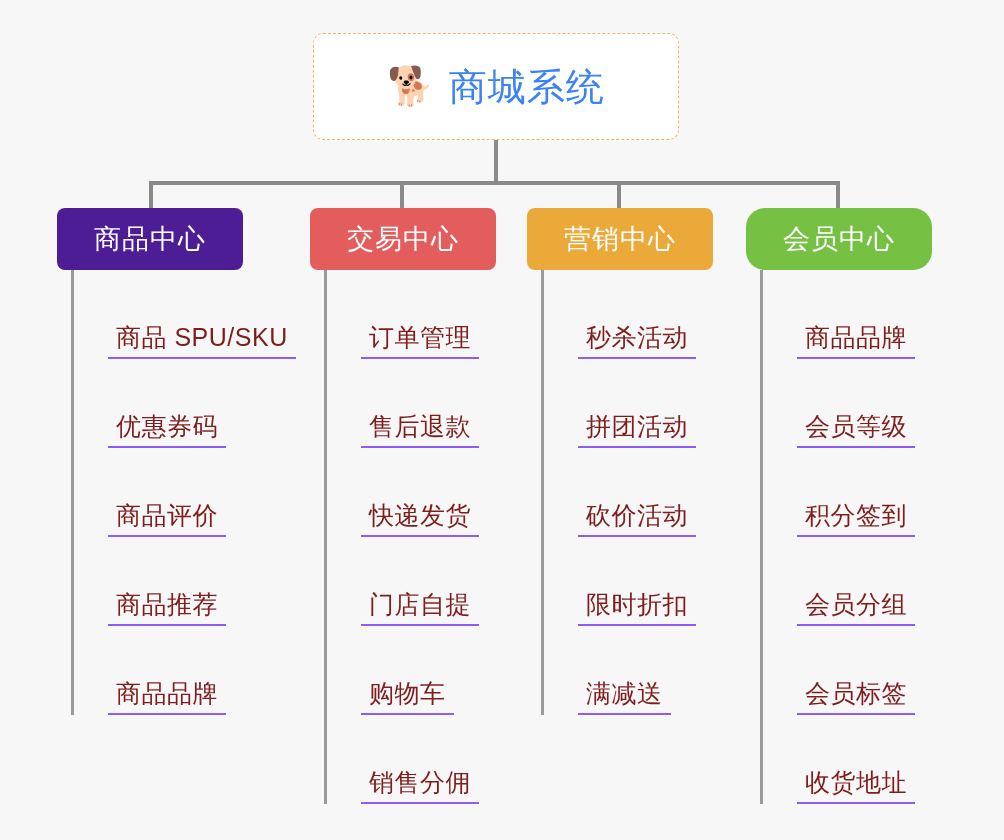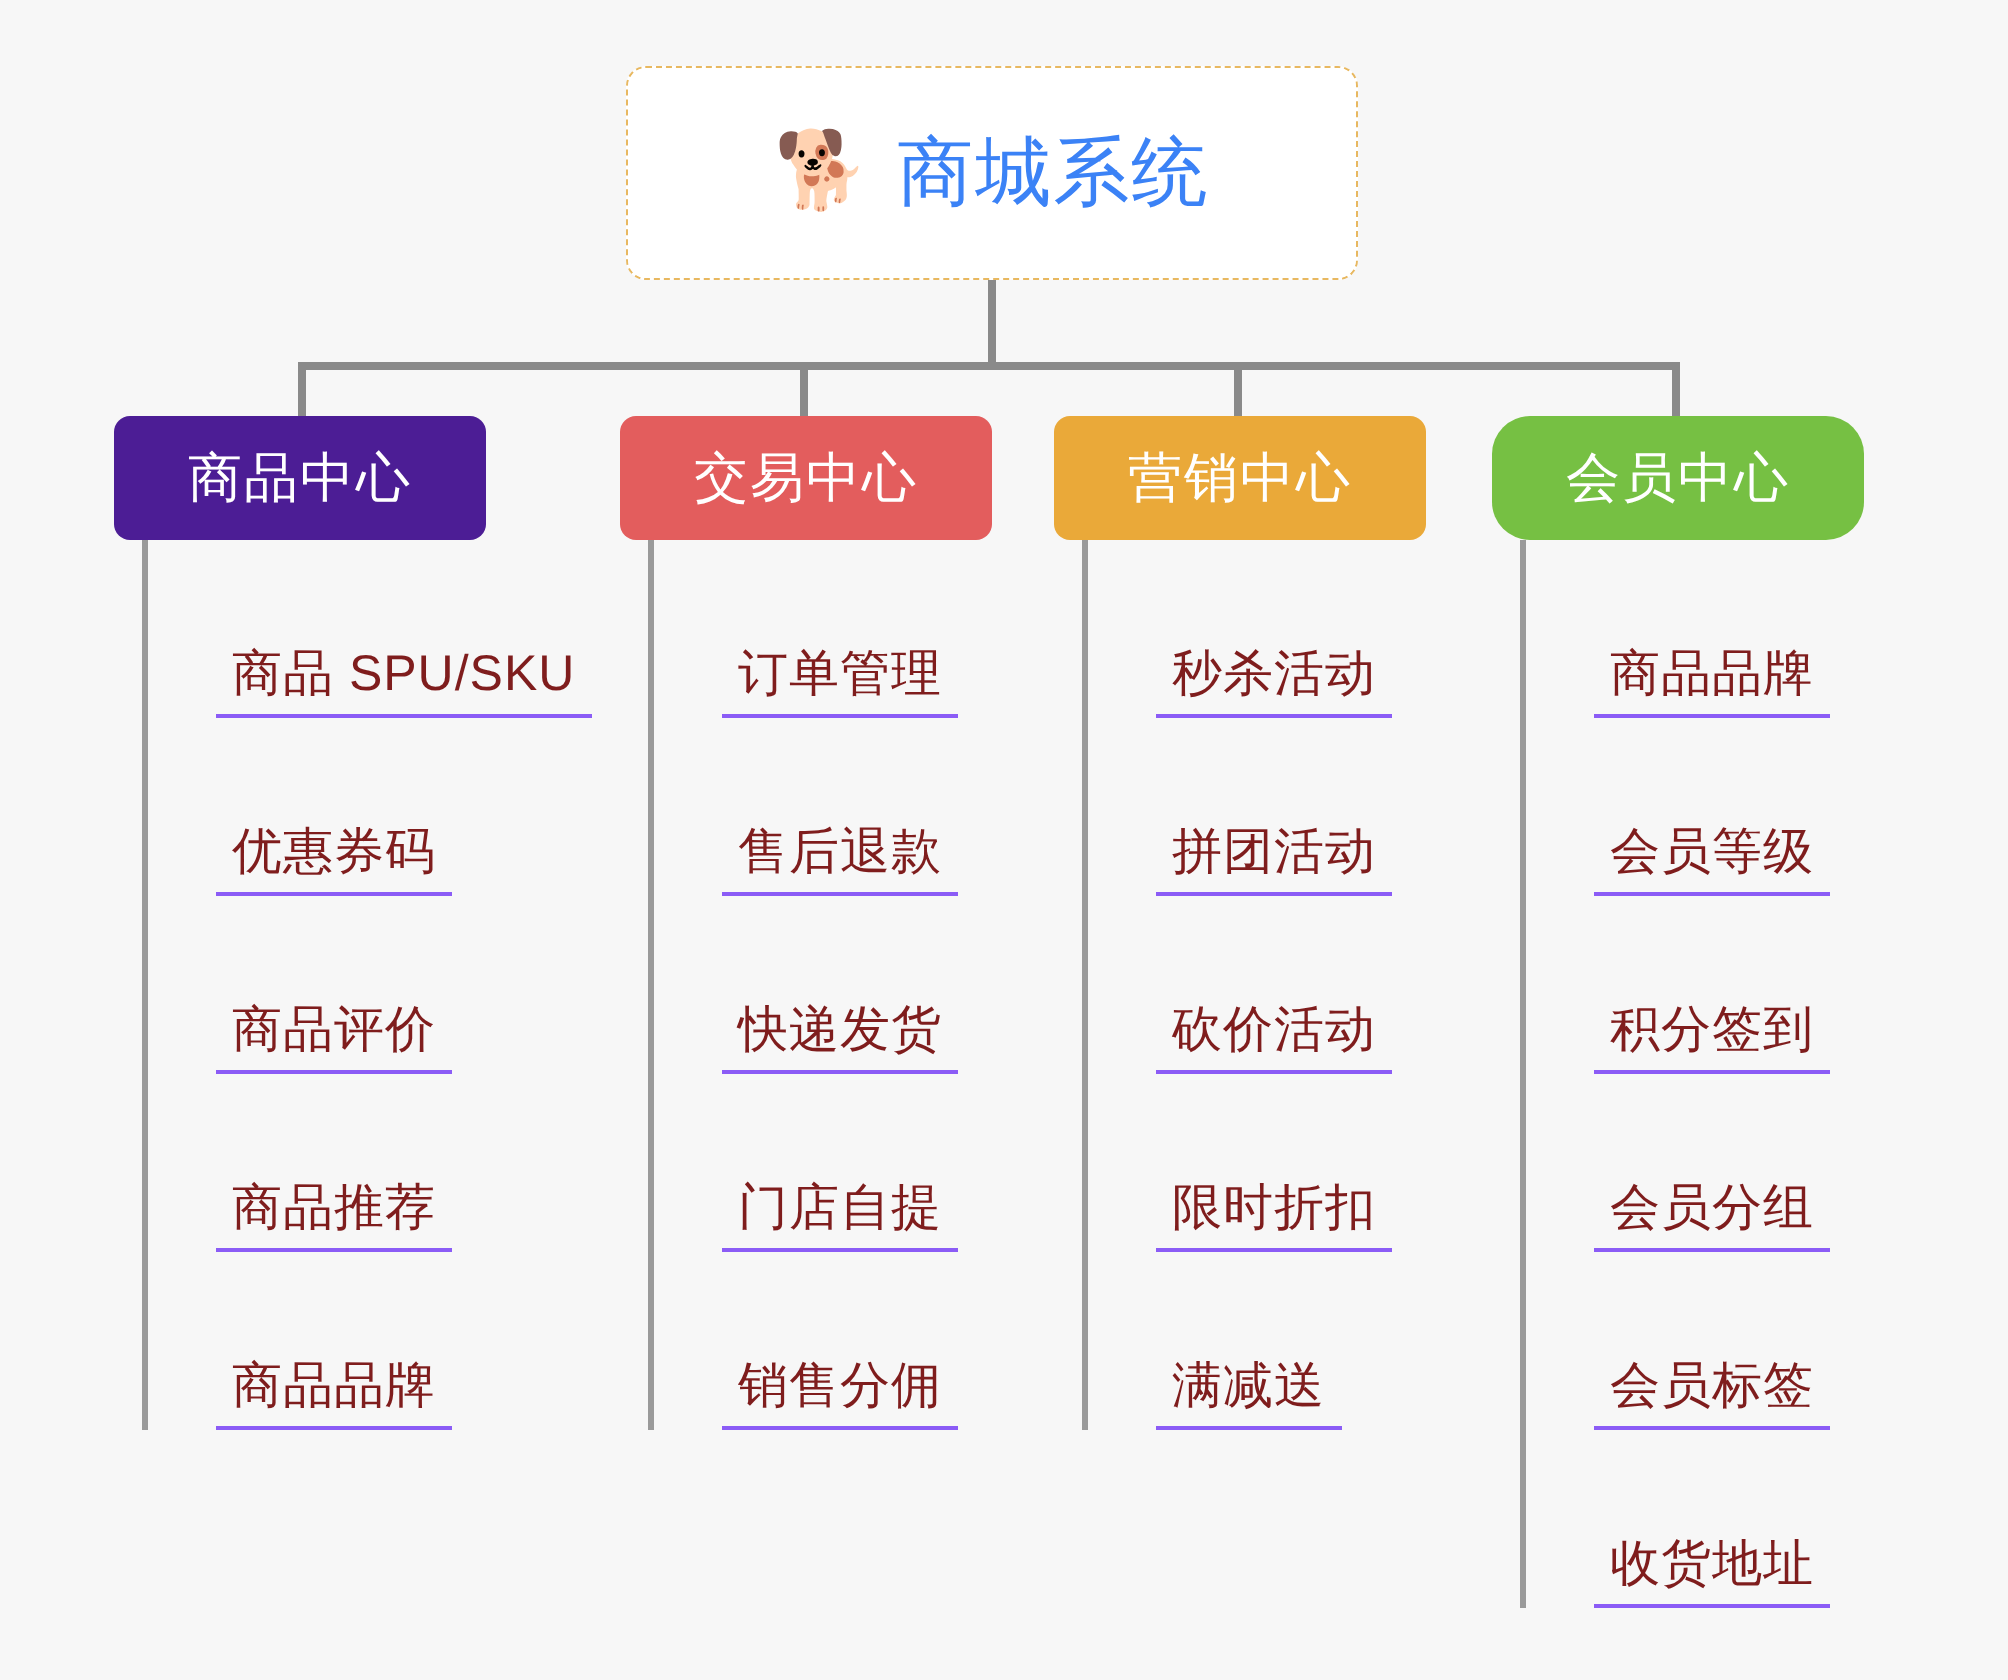--- a/index.html
+++ b/index.html
@@ -179,20 +179,23 @@
       <div class="leaf-item">
         <span class="leaf-label">售后退款</span>
       </div>
       <div class="leaf-item">
         <span class="leaf-label">快递发货</span>
       </div>
       <div class="leaf-item">
         <span class="leaf-label">门店自提</span>
       </div>
       <div class="leaf-item">
+        <span class="leaf-label">购物车</span>
+      </div>
+      <div class="leaf-item">
         <span class="leaf-label">销售分佣</span>
       </div>
     </div>
   </div>
 
   <div class="column col-3">
     <div class="cat-box cat-box-3" style="background: rgb(234, 169, 57);">营销中心</div>
     <div class="leaf-list">
       <div class="leaf-item">
         <span class="leaf-label">秒杀活动</span>

